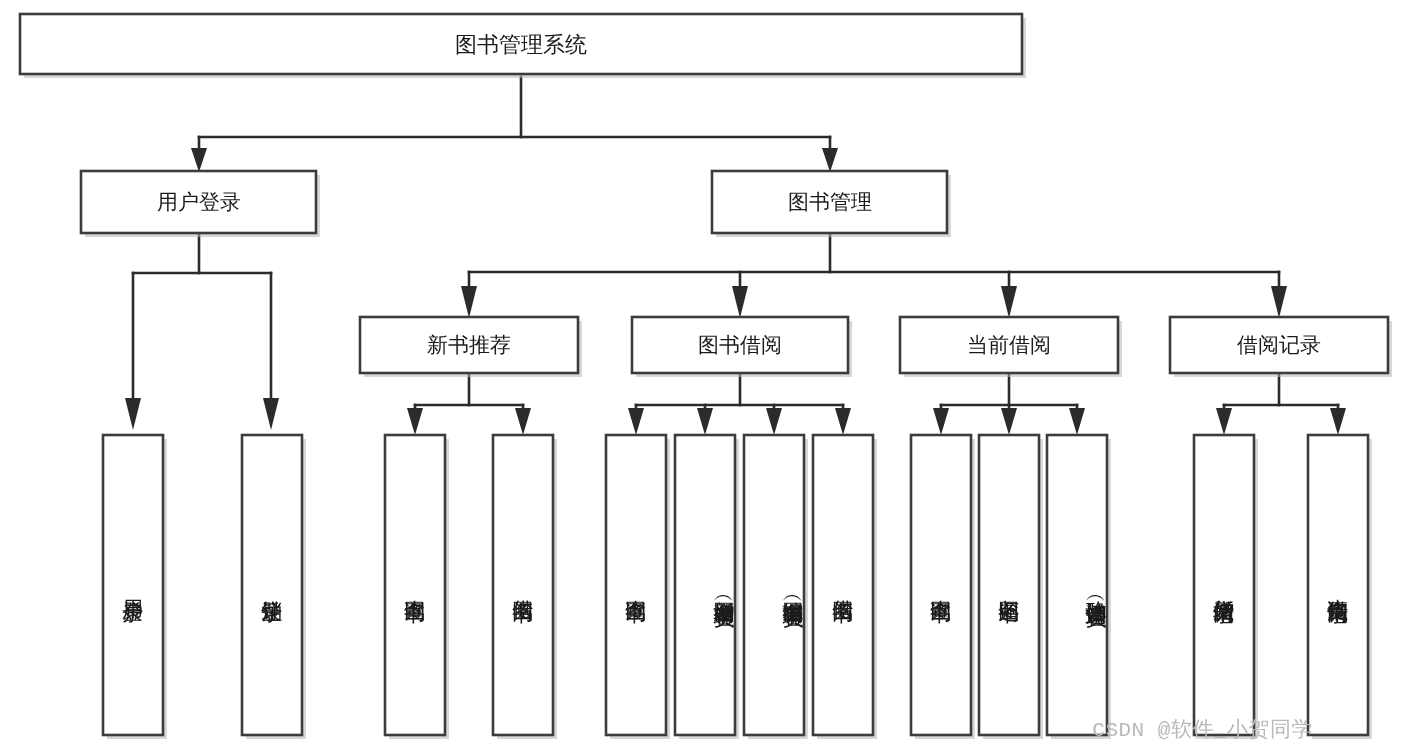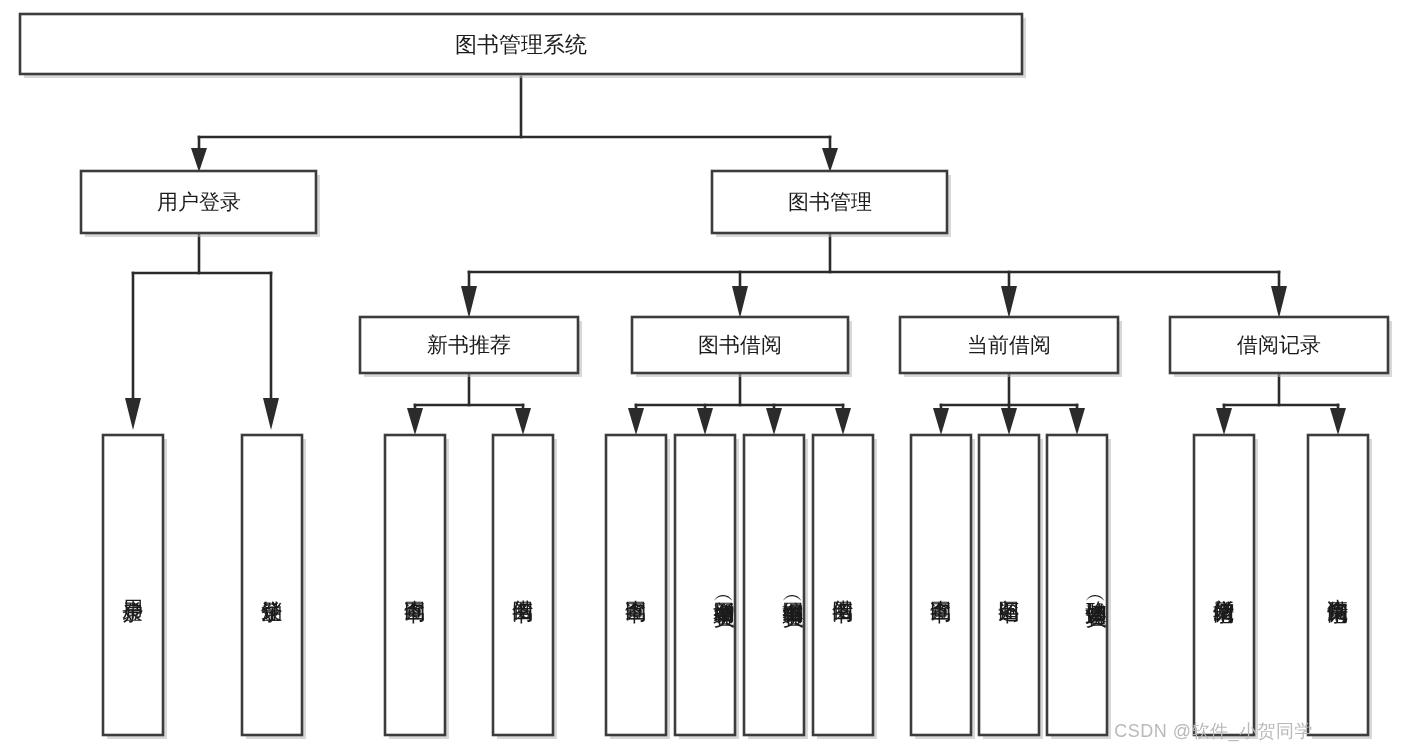--- a/index.html
+++ b/index.html
@@ -72,22 +72,22 @@
     display: flex;
     align-items: center;
     justify-content: center;
     white-space: nowrap;
     pointer-events: none;
   }
   .watermark {
     position: absolute;
     right: 8px;
     bottom: 4px;
-    font-family: Liberation Sans, sans-serif;
-    font-size: 18px;
+    font-family: Liberation Mono, monospace;
+    font-size: 21px;
     color: #b9b9b9;
     letter-spacing: 0.5px;
     white-space: nowrap;
   }
 </style>
 </head>
 <body>
 
 <div id="diagram-root">
 

